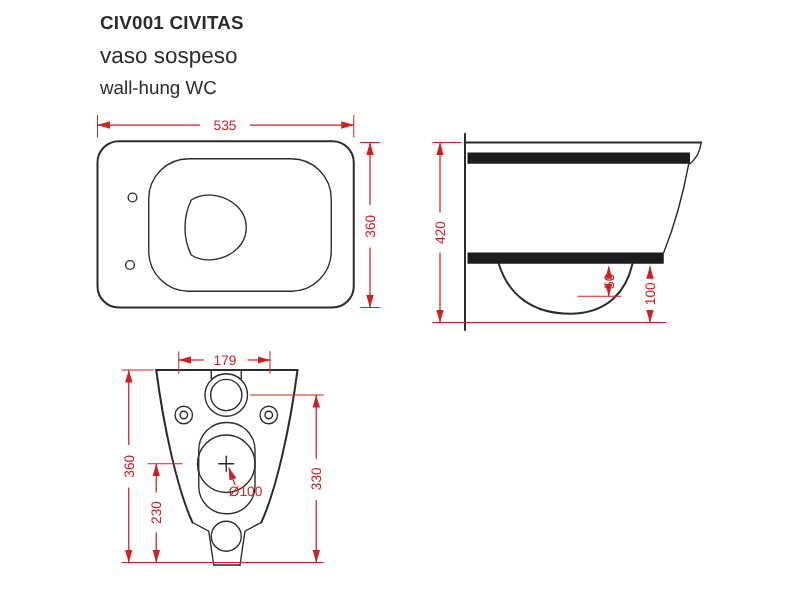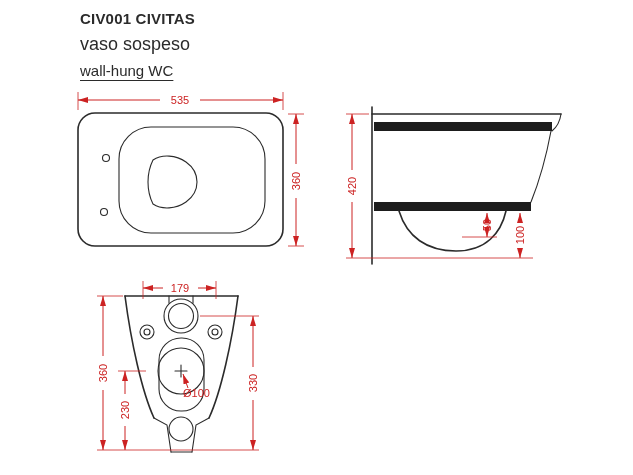--- a/index.html
+++ b/index.html
@@ -3,21 +3,21 @@
 <meta charset="utf-8">
 <style>
   html,body { margin:0; padding:0; background:#ffffff; }
   .page {
     position:relative; width:574px; height:475px; background:#ffffff;
     font-family:"Liberation Sans", sans-serif; overflow:hidden;
   }
   .header { position:absolute; left:80px; top:10px; color:#2b2b2b; }
   .header .model { font-size:15px; font-weight:bold; letter-spacing:.2px; margin-bottom:7px; }
   .header .sub { font-size:18px; margin-bottom:7px; }
-  .header .sub-en { font-size:15px; text-decoration:underline; text-underline-offset:4px; }
+  .header .sub-en { font-size:15px; text-underline-offset:4px; }
   svg { position:absolute; left:0; top:0; }
   .ln { fill:none; stroke:#2b2b2b; stroke-width:1.1; stroke-linecap:round; }
   .thick { stroke-width:1.6; }
   .solid { fill:#1d1d1d; stroke:none; }
   .dl { stroke:#cc2222; stroke-width:1; fill:none; }
   .wl { stroke:#cc2222; stroke-width:0.8; fill:none; }
   .dim-text { fill:#cc2222; font-family:"Liberation Sans", sans-serif; font-size:11px; }
 </style>
 </head>
 <body>

